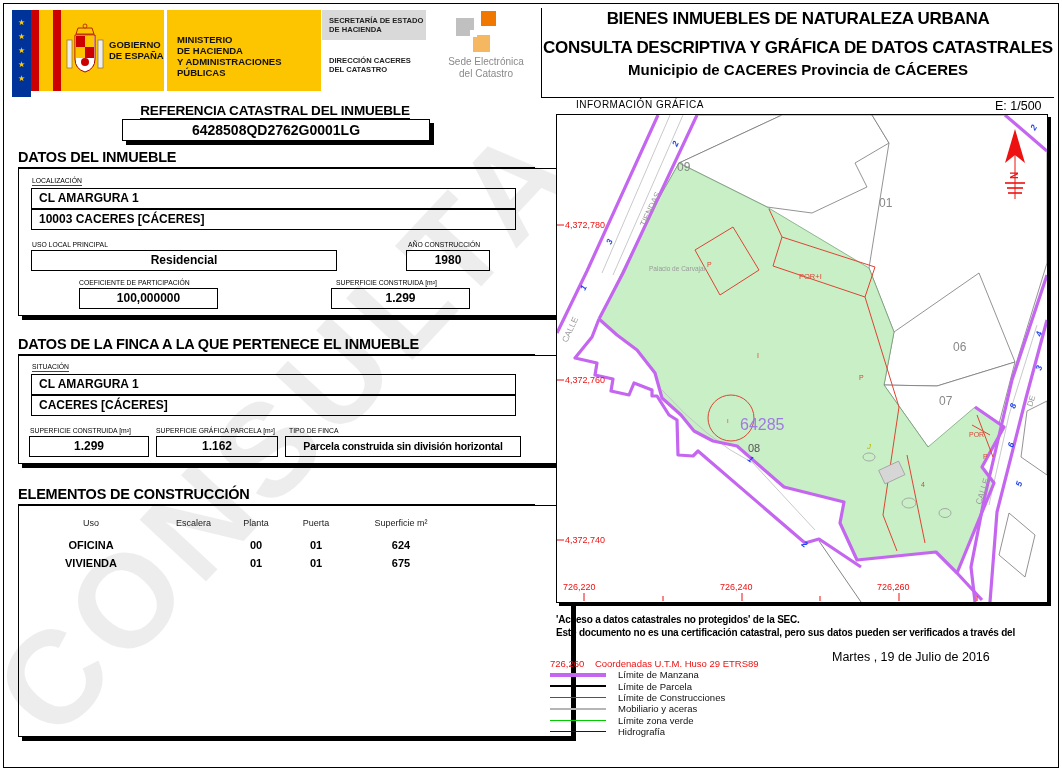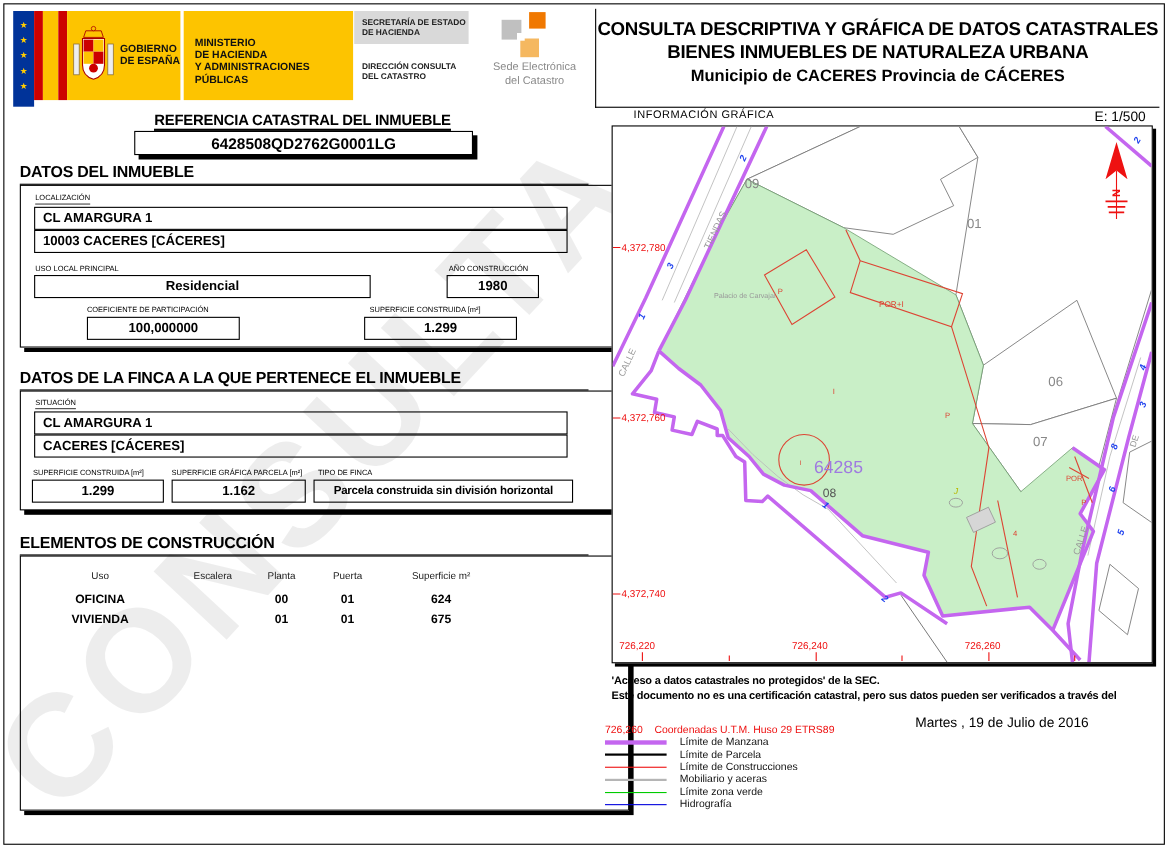--- a/index.html
+++ b/index.html
@@ -90,41 +90,41 @@
   </div>
 
   <div class="abs z2 graybox" style="left:322px;top:10px;width:104px;height:30px;">
     <div class="smallgov abs" style="left:7px;top:6px;">
       <div>SECRETARÍA DE ESTADO</div>
       <div>DE HACIENDA</div>
     </div>
   </div>
   <div class="abs z2" style="left:322px;top:40px;width:104px;height:51px;background:#fff;">
     <div class="smallgov abs" style="left:7px;top:16px;">
-      <div>DIRECCIÓN CONSULTA</div>
+      <div>DIRECCIÓN CACERES</div>
       <div>DEL CATASTRO</div>
     </div>
   </div>
 
   <div class="abs z2" style="left:436px;top:8px;width:100px;height:84px;">
     <svg width="100" height="84" viewBox="0 0 100 84">
       <rect x="20" y="10" width="18" height="18" fill="#c0c0c0"></rect>
       <rect x="45" y="3" width="15" height="15" fill="#f07800"></rect>
       <rect x="37" y="27" width="17" height="17" fill="#f5b860"></rect>
       <rect x="34" y="22" width="7" height="7" fill="#ffffff"></rect>
     </svg>
     <div class="sede-text abs" style="left:0px;top:48px;width:100px;">
       <div>Sede Electrónica</div>
       <div>del Catastro</div>
     </div>
   </div>
 
   <div class="abs z2 titleblock">
+    <div class="doctitle">BIENES INMUEBLES DE NATURALEZA URBANA</div>
     <div class="doctitle" style="margin-top:8px;">CONSULTA DESCRIPTIVA Y GRÁFICA DE DATOS CATASTRALES</div>
-    <div class="doctitle">BIENES INMUEBLES DE NATURALEZA URBANA</div>
     <div class="municipio">Municipio de CACERES Provincia de CÁCERES</div>
   </div>
 
   <div class="abs z2" style="left:18px;top:101px;width:514px;text-align:center;">
     <span class="reftitle">REFERENCIA CATASTRAL DEL INMUEBLE</span>
   </div>
   <div class="abs z2 refbox" style="left:122px;top:119px;width:306px;height:20px;">
     <span>6428508QD2762G0001LG</span>
   </div>
 

